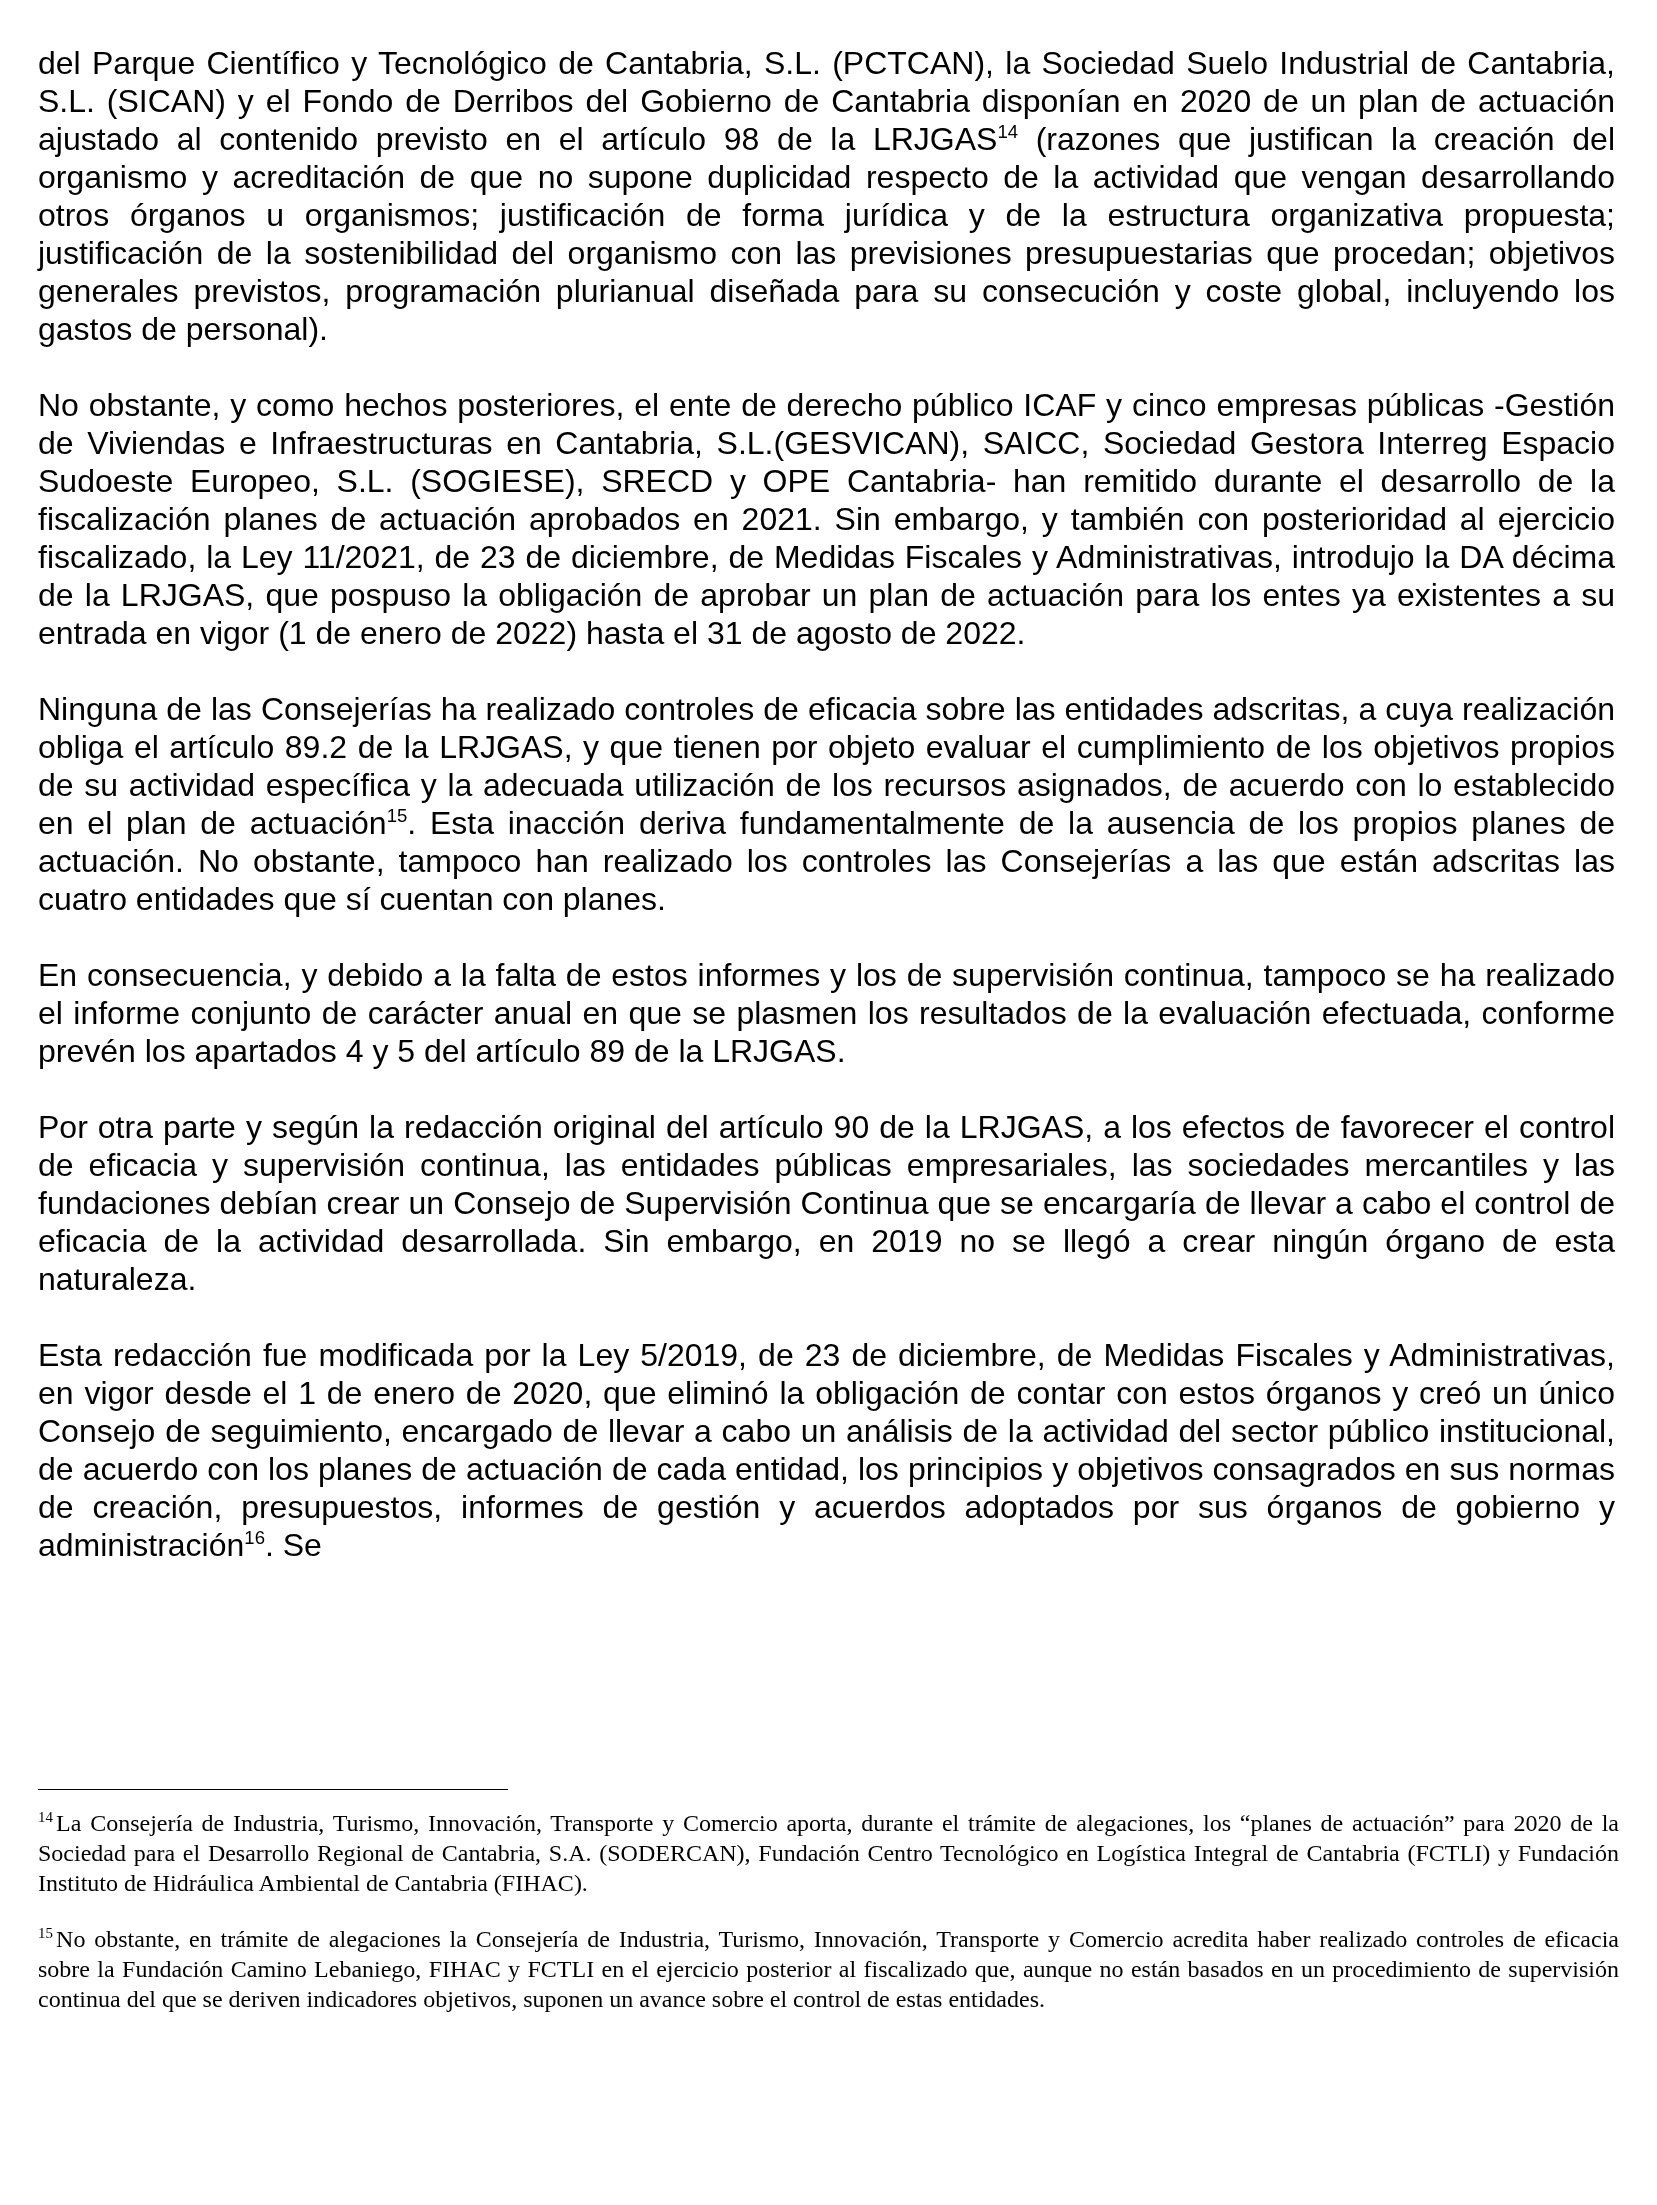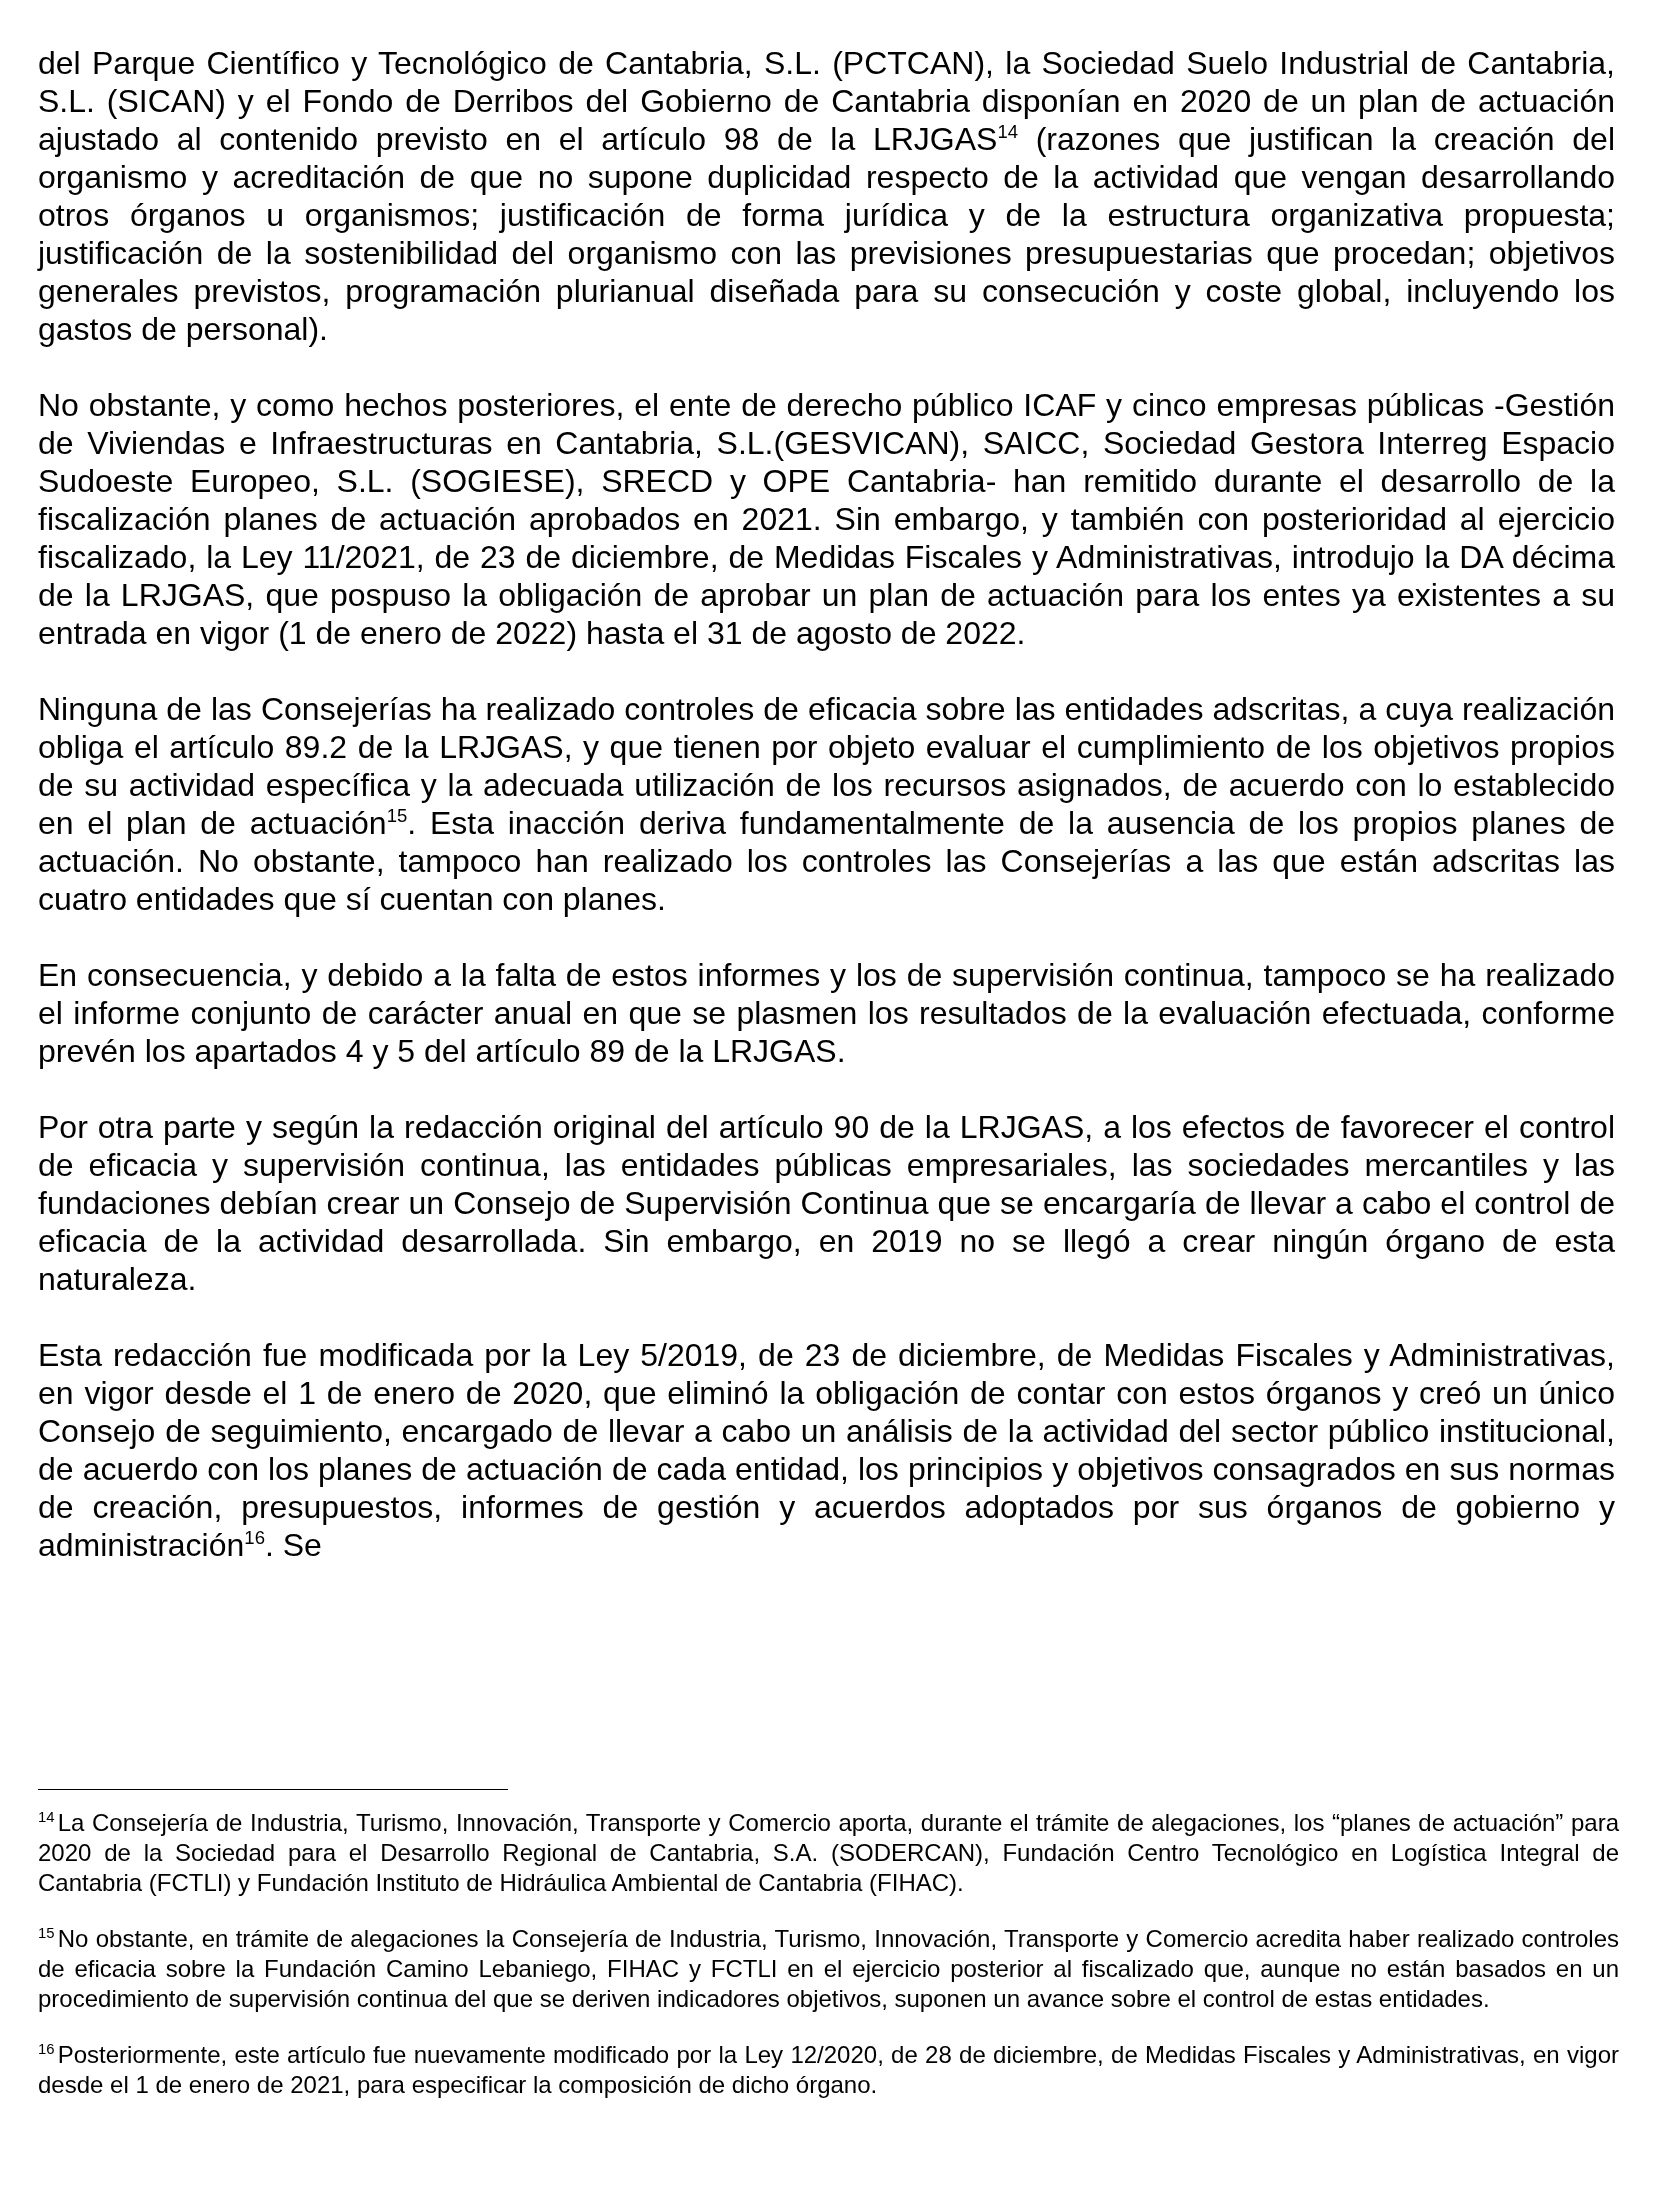--- a/index.html
+++ b/index.html
@@ -46,20 +46,21 @@
       position: absolute;
       left: 38px;
       top: 1808px;
       width: 1581px;
     }
     .fn {
       font-size: 24px;
       line-height: 30px;
       text-align: justify;
       margin: 0 0 26px 0;
+      font-family: Liberation Serif, serif;
     }
     .fn .fn-num {
       font-size: 0.62em;
       vertical-align: super;
       line-height: 0;
       margin-right: 3.2px;
     }
   </style>
 </head>
 <body>
@@ -87,17 +88,14 @@
 
 <div class="rule"></div>
 
 <div class="footnotes">
   <p class="fn">
     <span class="fn-num">14</span><span>La Consejería de Industria, Turismo, Innovación, Transporte y Comercio aporta, durante el trámite de alegaciones, los “planes de actuación” para 2020 de la Sociedad para el Desarrollo Regional de Cantabria, S.A. (SODERCAN), Fundación Centro Tecnológico en Logística Integral de Cantabria (FCTLI) y Fundación Instituto de Hidráulica Ambiental de Cantabria (FIHAC).</span>
   </p>
   <p class="fn">
     <span class="fn-num">15</span><span>No obstante, en trámite de alegaciones la Consejería de Industria, Turismo, Innovación, Transporte y Comercio acredita haber realizado controles de eficacia sobre la Fundación Camino Lebaniego, FIHAC y FCTLI en el ejercicio posterior al fiscalizado que, aunque no están basados en un procedimiento de supervisión continua del que se deriven indicadores objetivos, suponen un avance sobre el control de estas entidades.</span>
   </p>
-  <p class="fn">
-    <span class="fn-num">16</span><span>Posteriormente, este artículo fue nuevamente modificado por la Ley 12/2020, de 28 de diciembre, de Medidas Fiscales y Administrativas, en vigor desde el 1 de enero de 2021, para especificar la composición de dicho órgano.</span>
-  </p>
 </div>
 
 
 </body></html>

